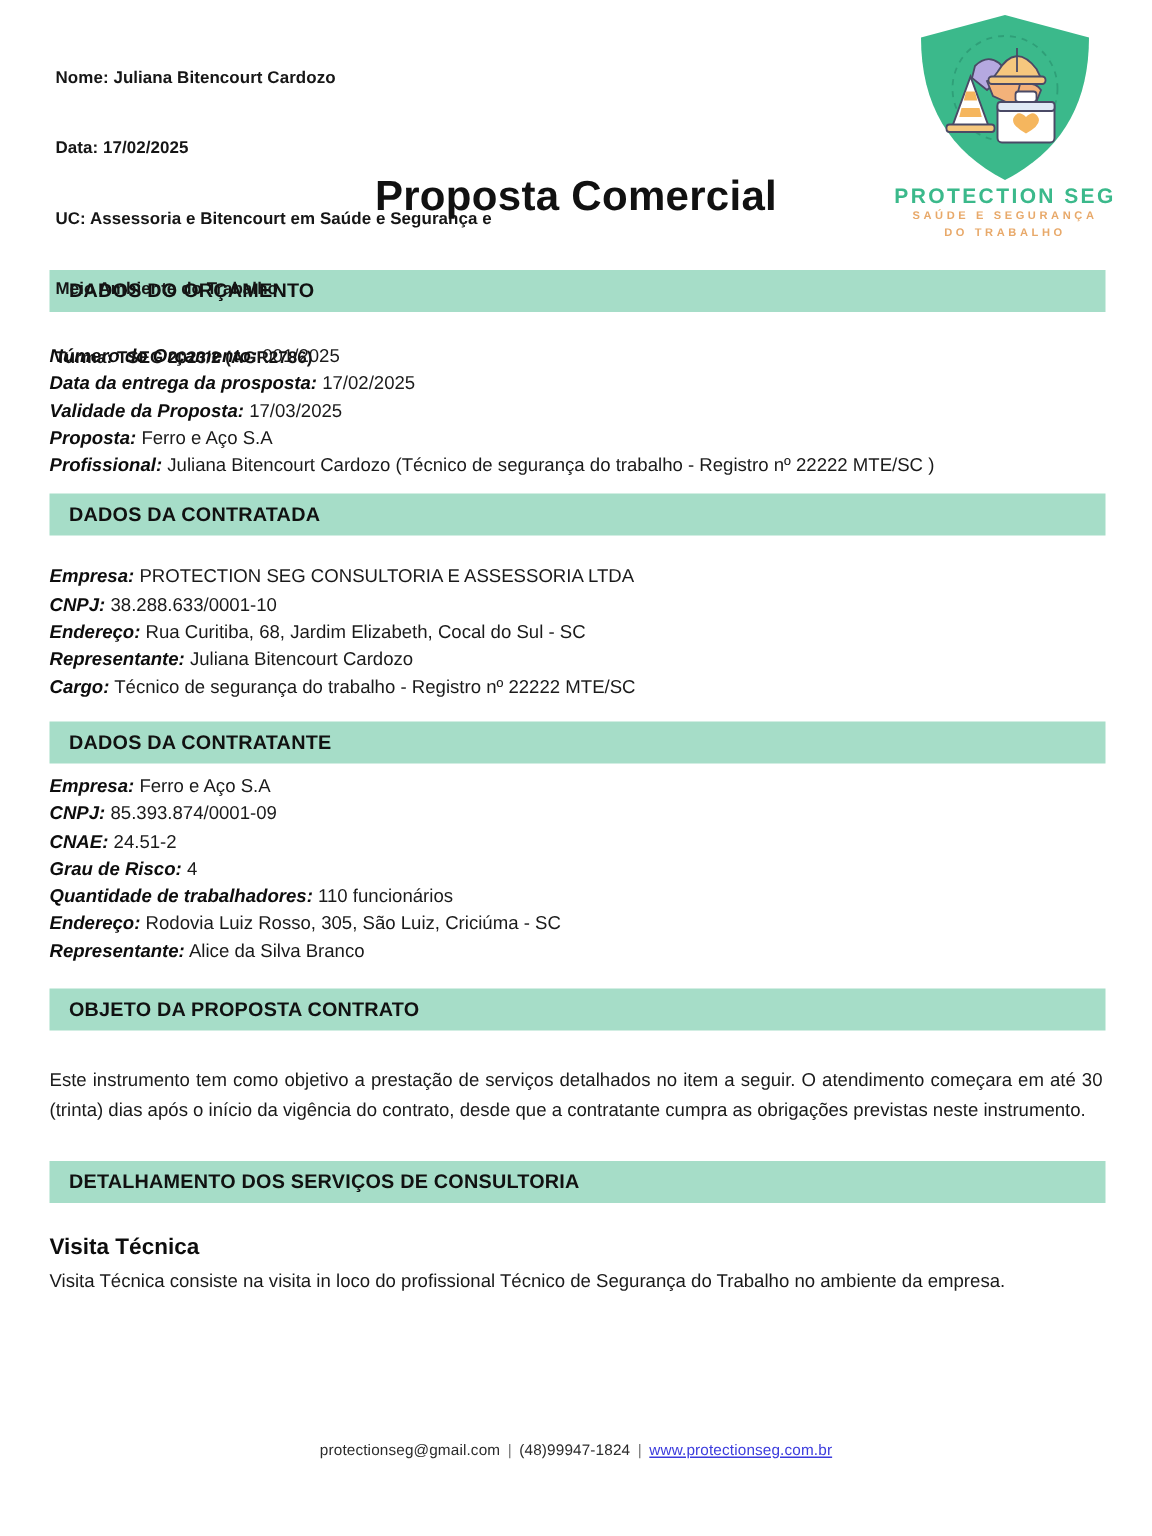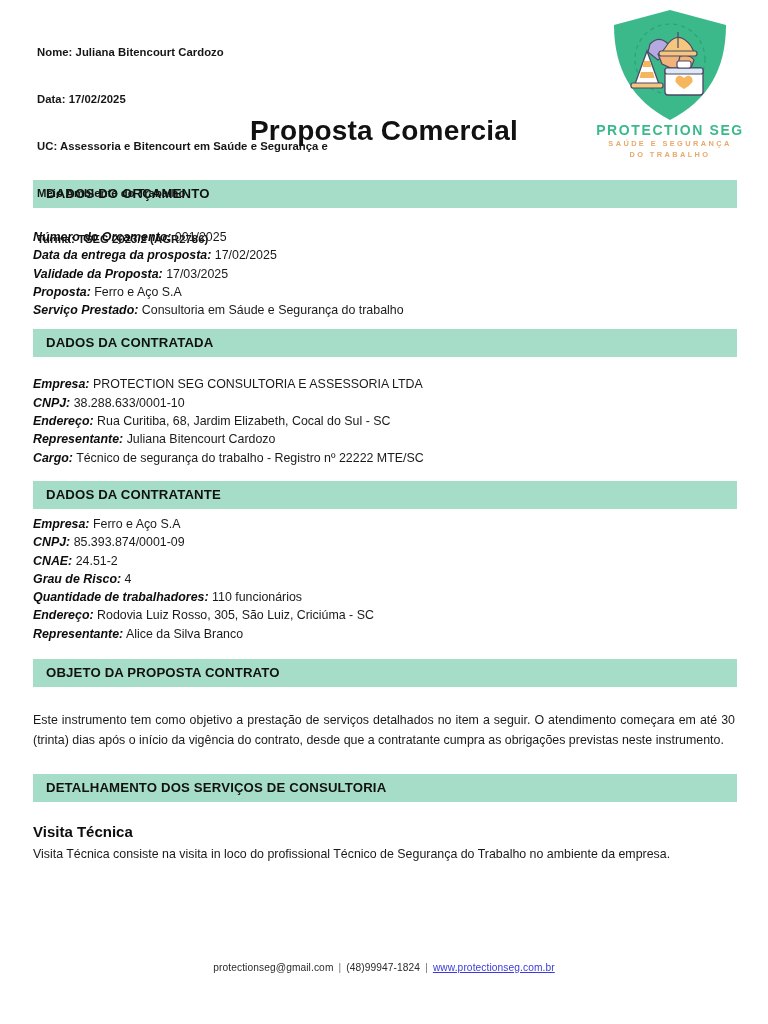--- a/index.html
+++ b/index.html
@@ -215,21 +215,21 @@
     <div class="doc-title">Proposta Comercial</div>
   </div>
 
   <div class="section-bar">DADOS DO ORÇAMENTO</div>
   <div class="sp-20"></div>
   <ul class="fields">
     <li><span class="k">Número do Orçamento:</span> <span class="v">001/2025</span></li>
     <li><span class="k">Data da entrega da prosposta:</span> <span class="v">17/02/2025</span></li>
     <li><span class="k">Validade da Proposta:</span> <span class="v">17/03/2025</span></li>
     <li><span class="k">Proposta:</span> <span class="v">Ferro e Aço S.A</span></li>
-    <li><span class="k">Serviço Prestado:</span> <span class="v">Consultoria em Sáude e Segurança do trabalho</span></li>
+    <li><span class="k">Profissional:</span> <span class="v">Juliana Bitencourt Cardozo (Técnico de segurança do trabalho - Registro nº 22222 MTE/SC )</span></li>
   </ul>
 
   <div class="sp-10"></div>
 
   <div class="section-bar">DADOS DA CONTRATADA</div>
   <div class="sp-18"></div>
   <ul class="fields">
     <li><span class="k">Empresa:</span> <span class="v">PROTECTION SEG CONSULTORIA E ASSESSORIA LTDA</span></li>
     <li><span class="k">CNPJ:</span> <span class="v">38.288.633/0001-10</span></li>
     <li><span class="k">Endereço:</span> <span class="v">Rua Curitiba, 68, Jardim Elizabeth, Cocal do Sul - SC</span></li>

